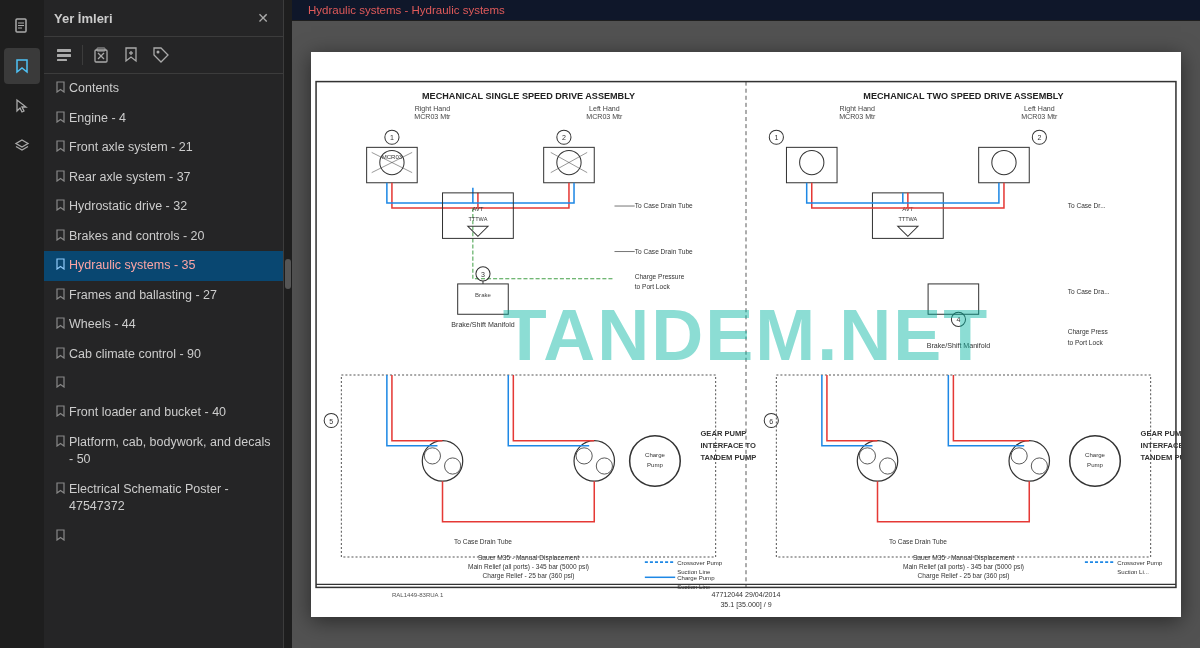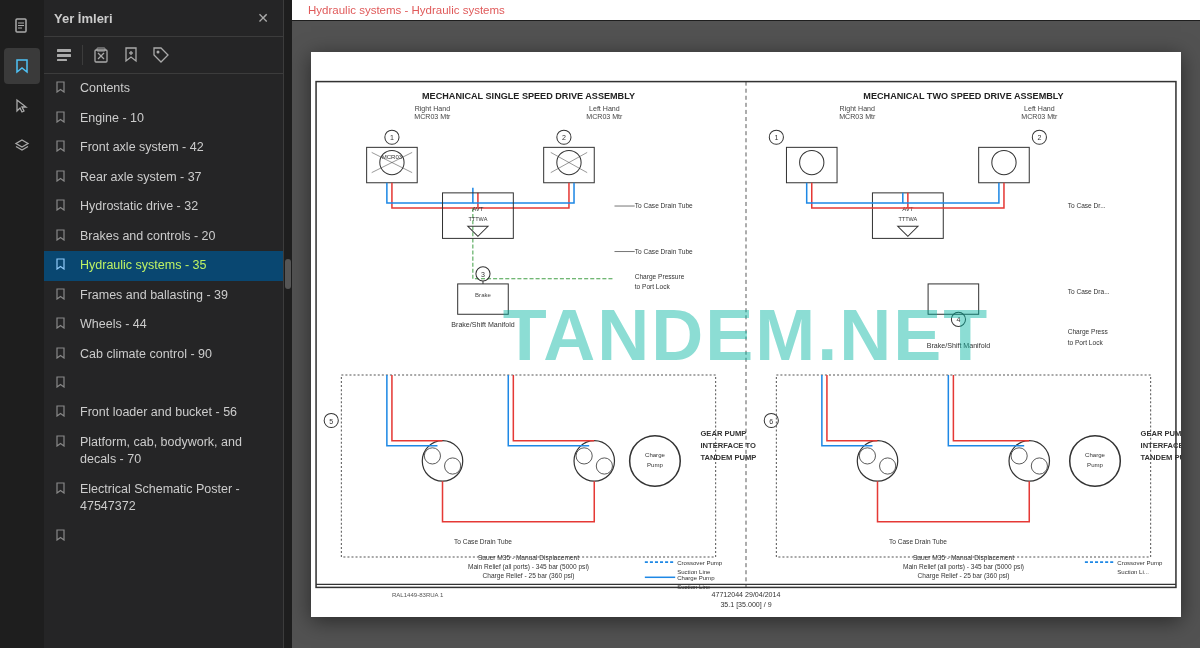--- a/index.html
+++ b/index.html
@@ -97,25 +97,25 @@
     .sidebar-list::-webkit-scrollbar-thumb { background: #555; border-radius: 3px; }
 
     .sidebar-item {
       display: flex;
       align-items: flex-start;
       padding: 6px 10px 6px 12px;
       cursor: pointer;
       color: #ccc;
       font-size: 12.5px;
       line-height: 1.4;
-      gap: 15px;
+      gap: 4px;
     }
     .sidebar-item.active {
       background: #094771;
-      color: #bef264;
+      color: #fca5a5;
     }
     .bookmark-icon {
       flex-shrink: 0;
       margin-top: 1px;
       font-size: 11px;
       color: #aaa;
     }
     .sidebar-item.active .bookmark-icon { color: #cce; }
     .item-label {
       flex: 1;
@@ -143,21 +143,21 @@
       flex: 1;
       background: #3c3c3c;
       display: flex;
       flex-direction: column;
       overflow: hidden;
       position: relative;
     }
 
     
     .page-header {
-      background: #ffffff;
+      background: #0f172a;
       padding: 4px 16px;
       font-size: 11.5px;
       color: #e05a5a;
       border-bottom: 1px solid #1e1e1e;
       flex-shrink: 0;
     }
 
     
     .pdf-viewer {
       flex: 1;
@@ -270,29 +270,29 @@
         </svg>
       </span>
       <span class="item-label">Contents</span>
     </div>
       <div class="sidebar-item">
       <span class="bookmark-icon">
         <svg width="9" height="12" viewBox="0 0 9 12" fill="none">
           <path d="M1 1 L1 11 L4.5 8.5 L8 11 L8 1 Z" stroke="#888" stroke-width="1.2" fill="none"></path>
         </svg>
       </span>
-      <span class="item-label">Engine - 10</span>
-    </div>
-      <div class="sidebar-item">
-      <span class="bookmark-icon">
-        <svg width="9" height="12" viewBox="0 0 9 12" fill="none">
-          <path d="M1 1 L1 11 L4.5 8.5 L8 11 L8 1 Z" stroke="#888" stroke-width="1.2" fill="none"></path>
-        </svg>
-      </span>
-      <span class="item-label">Front axle system - 42</span>
+      <span class="item-label">Engine - 4</span>
+    </div>
+      <div class="sidebar-item">
+      <span class="bookmark-icon">
+        <svg width="9" height="12" viewBox="0 0 9 12" fill="none">
+          <path d="M1 1 L1 11 L4.5 8.5 L8 11 L8 1 Z" stroke="#888" stroke-width="1.2" fill="none"></path>
+        </svg>
+      </span>
+      <span class="item-label">Front axle system - 21</span>
     </div>
       <div class="sidebar-item">
       <span class="bookmark-icon">
         <svg width="9" height="12" viewBox="0 0 9 12" fill="none">
           <path d="M1 1 L1 11 L4.5 8.5 L8 11 L8 1 Z" stroke="#888" stroke-width="1.2" fill="none"></path>
         </svg>
       </span>
       <span class="item-label">Rear axle system - 37</span>
     </div>
       <div class="sidebar-item">
@@ -318,21 +318,21 @@
         </svg>
       </span>
       <span class="item-label">Hydraulic systems - 35</span>
     </div>
       <div class="sidebar-item">
       <span class="bookmark-icon">
         <svg width="9" height="12" viewBox="0 0 9 12" fill="none">
           <path d="M1 1 L1 11 L4.5 8.5 L8 11 L8 1 Z" stroke="#888" stroke-width="1.2" fill="none"></path>
         </svg>
       </span>
-      <span class="item-label">Frames and ballasting - 39</span>
+      <span class="item-label">Frames and ballasting - 27</span>
     </div>
       <div class="sidebar-item">
       <span class="bookmark-icon">
         <svg width="9" height="12" viewBox="0 0 9 12" fill="none">
           <path d="M1 1 L1 11 L4.5 8.5 L8 11 L8 1 Z" stroke="#888" stroke-width="1.2" fill="none"></path>
         </svg>
       </span>
       <span class="item-label">Wheels - 44</span>
     </div>
       <div class="sidebar-item">
@@ -349,29 +349,29 @@
           <path d="M1 1 L1 11 L4.5 8.5 L8 11 L8 1 Z" stroke="#888" stroke-width="1.2" fill="none"></path>
         </svg>
       </span>
     </div>
       <div class="sidebar-item">
       <span class="bookmark-icon">
         <svg width="9" height="12" viewBox="0 0 9 12" fill="none">
           <path d="M1 1 L1 11 L4.5 8.5 L8 11 L8 1 Z" stroke="#888" stroke-width="1.2" fill="none"></path>
         </svg>
       </span>
-      <span class="item-label">Front loader and bucket - 56</span>
-    </div>
-      <div class="sidebar-item">
-      <span class="bookmark-icon">
-        <svg width="9" height="12" viewBox="0 0 9 12" fill="none">
-          <path d="M1 1 L1 11 L4.5 8.5 L8 11 L8 1 Z" stroke="#888" stroke-width="1.2" fill="none"></path>
-        </svg>
-      </span>
-      <span class="item-label">Platform, cab, bodywork, and decals - 70</span>
+      <span class="item-label">Front loader and bucket - 40</span>
+    </div>
+      <div class="sidebar-item">
+      <span class="bookmark-icon">
+        <svg width="9" height="12" viewBox="0 0 9 12" fill="none">
+          <path d="M1 1 L1 11 L4.5 8.5 L8 11 L8 1 Z" stroke="#888" stroke-width="1.2" fill="none"></path>
+        </svg>
+      </span>
+      <span class="item-label">Platform, cab, bodywork, and decals - 50</span>
     </div>
       <div class="sidebar-item">
       <span class="bookmark-icon">
         <svg width="9" height="12" viewBox="0 0 9 12" fill="none">
           <path d="M1 1 L1 11 L4.5 8.5 L8 11 L8 1 Z" stroke="#888" stroke-width="1.2" fill="none"></path>
         </svg>
       </span>
       <span class="item-label">Electrical Schematic Poster - 47547372</span>
     </div>
       <div class="sidebar-item">

